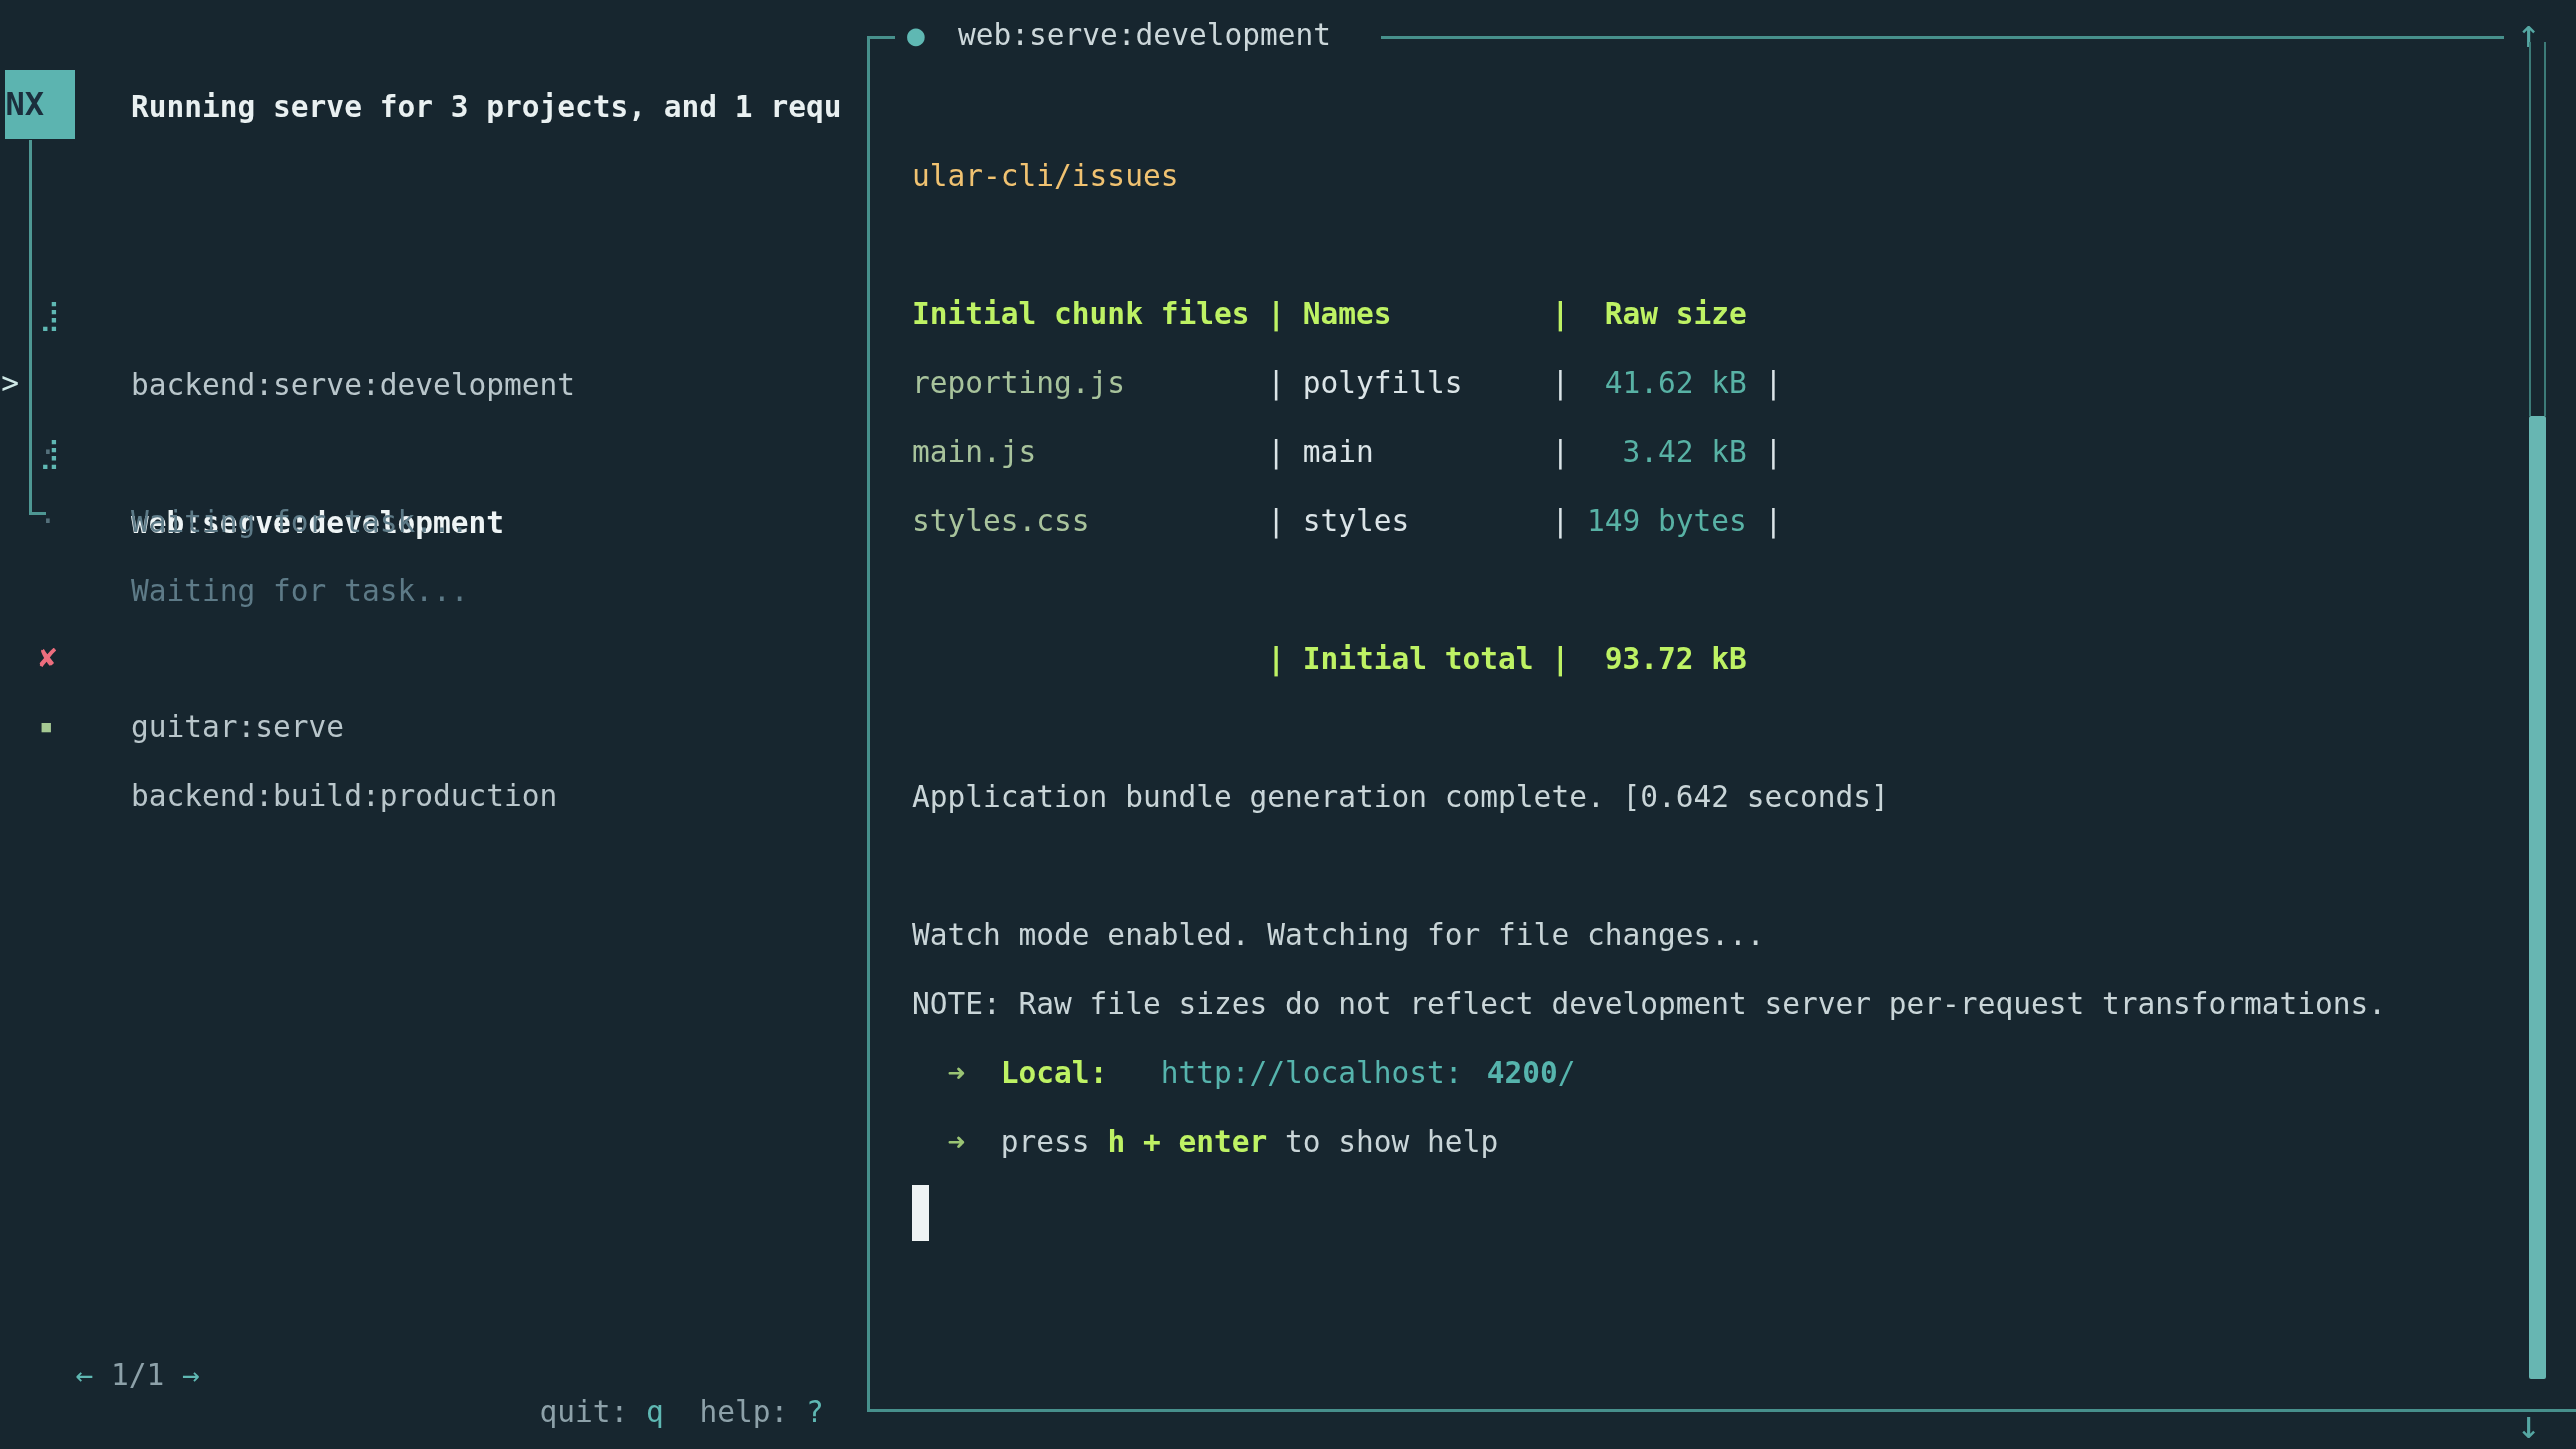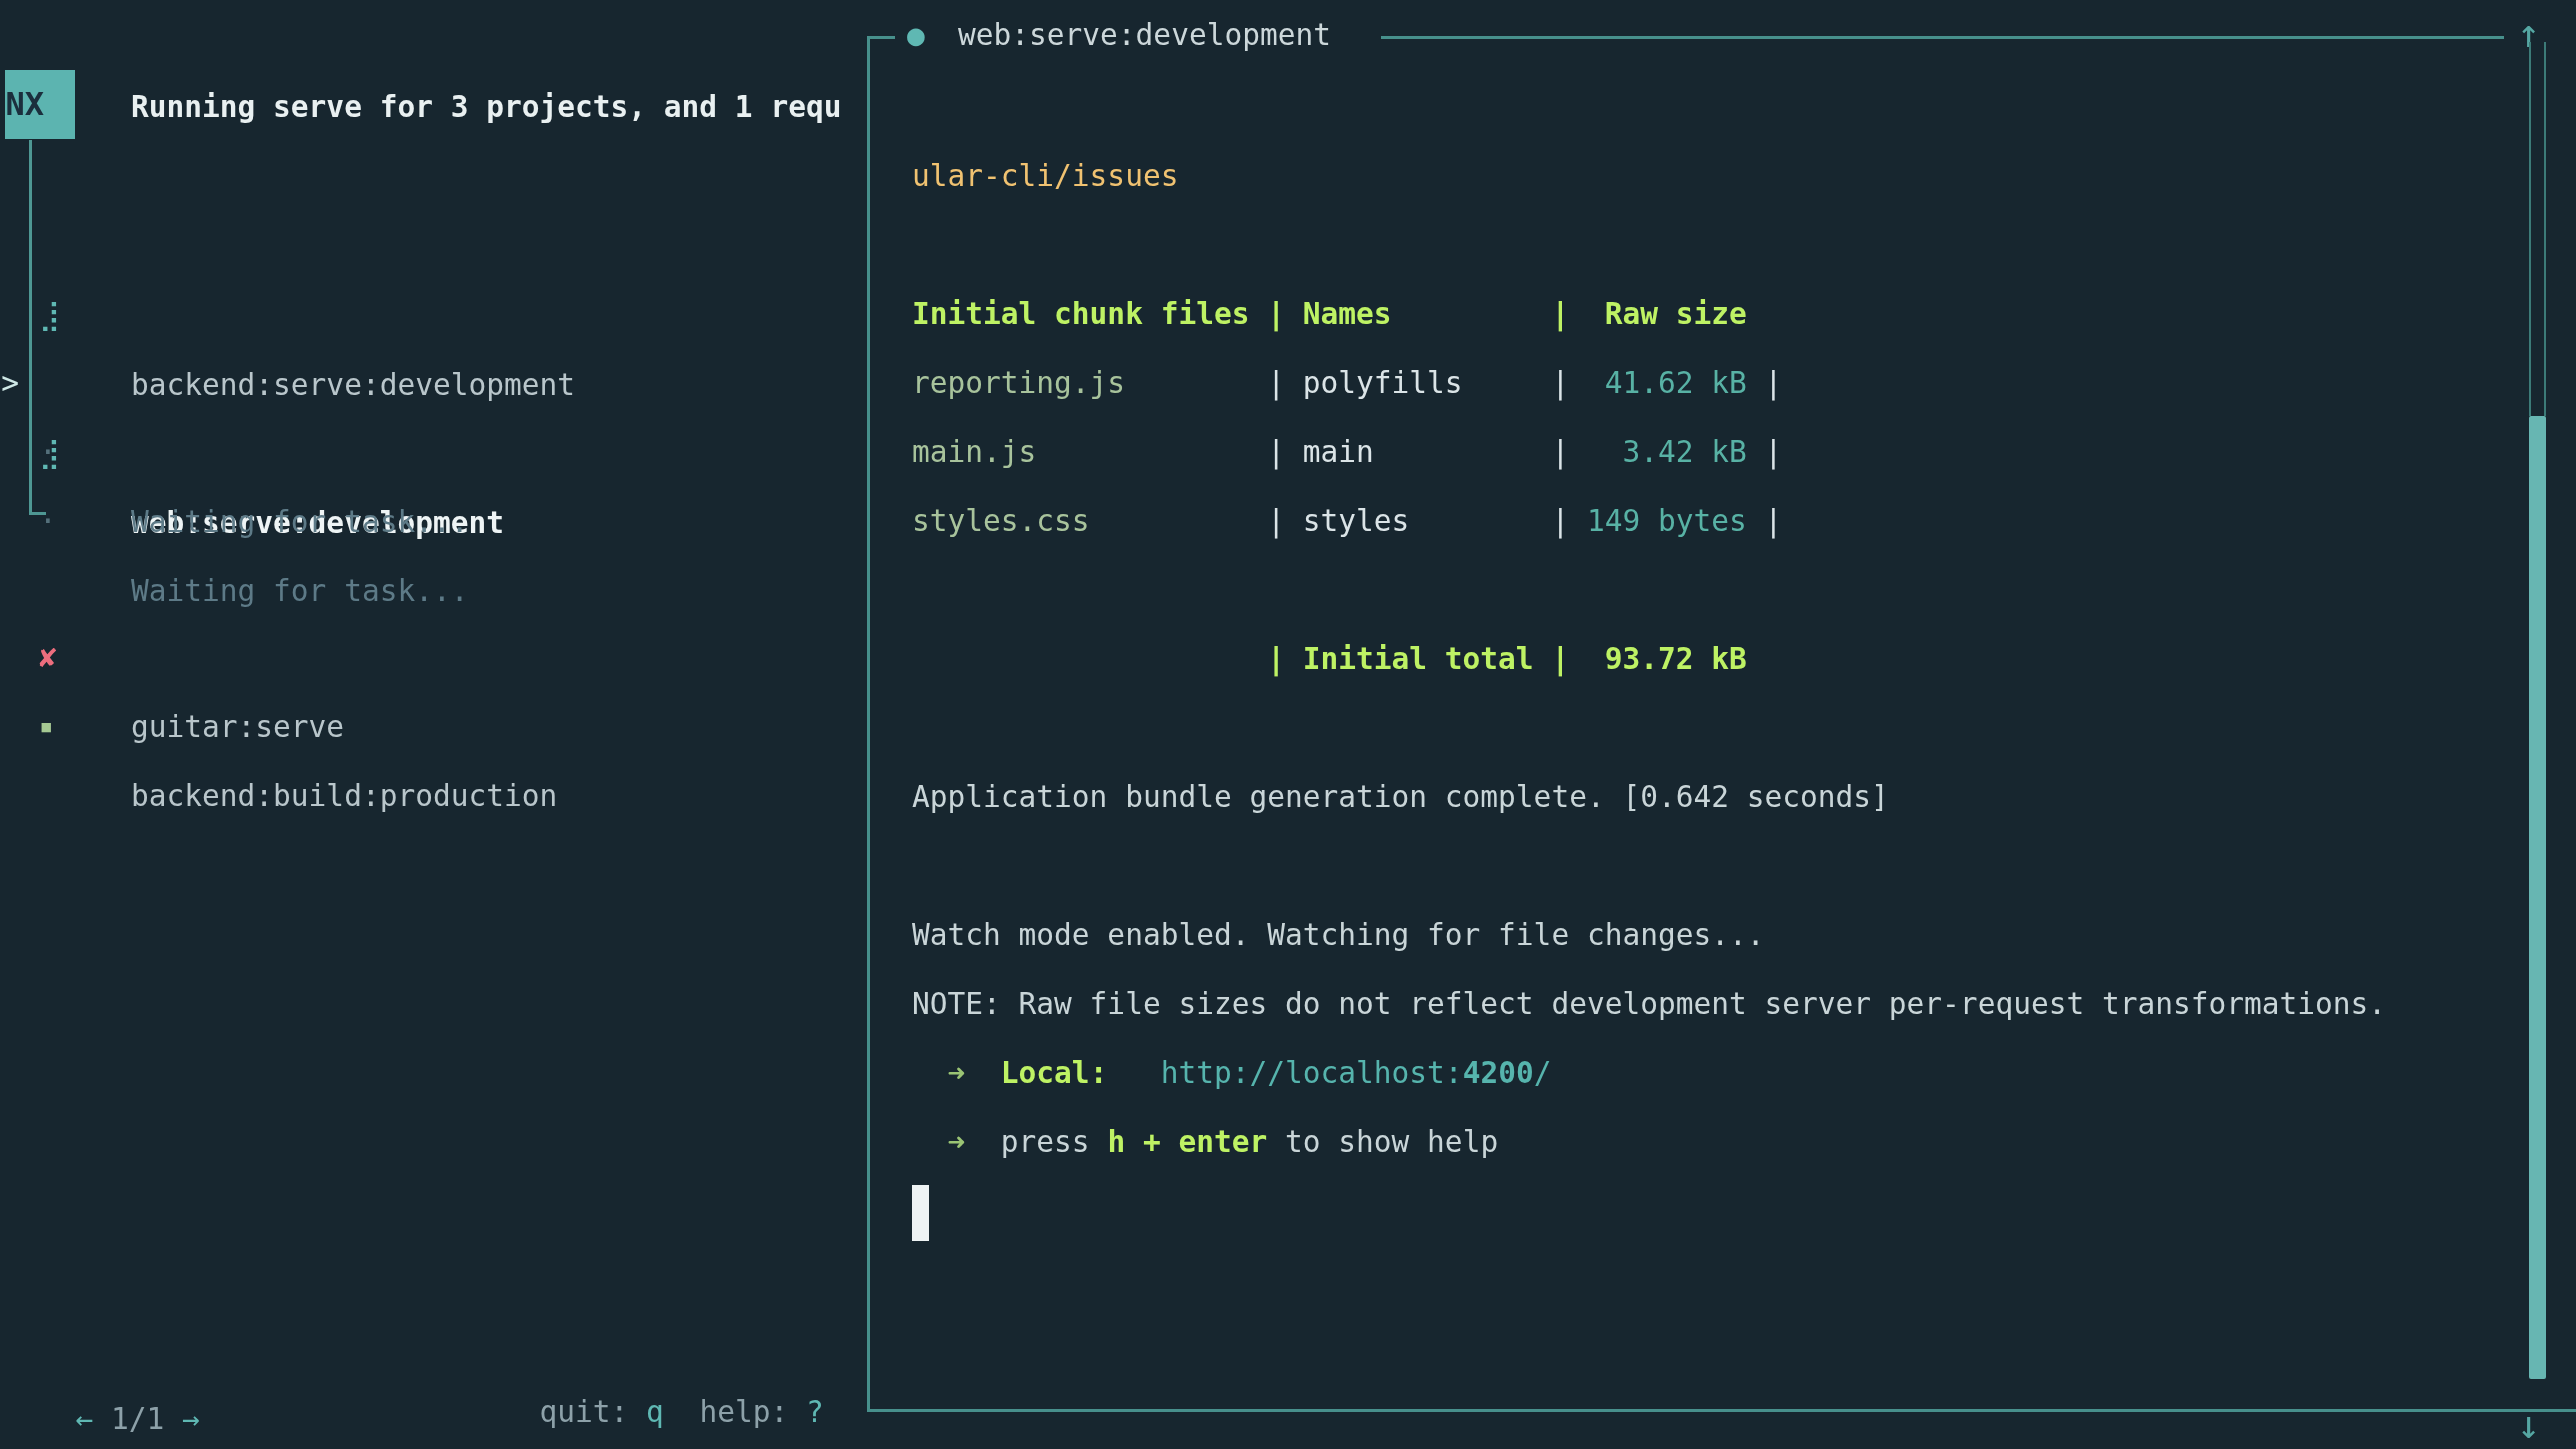--- a/index.html
+++ b/index.html
@@ -24,21 +24,21 @@
   .task .caret{position:absolute;left:1.3px;color:#cfe8e6;}
   .task .icon{position:absolute;left:39px;}
   .task .label{position:absolute;left:131px;}
   .icon-spinner{color:#5fb8b3;}
   .icon-dot{color:#54707b;}
   .icon-cross{color:#ed6e7e;}
   .icon-square{color:#a5c993;font-size:24px;}
   .t-normal{color:#b9c6cb;}
   .t-selected{color:#eef4f5;font-weight:bold;}
   .t-dim{color:#5d7a87;}
-  #pagination{left:40px;top:1314px;}
+  #pagination{left:40px;top:1270px;}
   #shortcuts{left:504px;top:1307px;}
   .teal{color:#5fb8b3;}
   .gray{color:#8da1a9;}
   
   .border{background:#47908c;}
   #b-left{left:867px;top:36px;width:2.7px;height:1375px;}
   #b-top-a{left:867px;top:36px;width:28px;height:2.7px;}
   #b-top-b{left:1381px;top:36px;width:1123px;height:2.7px;}
   #b-bottom{left:867px;top:1409px;width:1709px;height:2.7px;}
   #panel-bullet{left:907px;top:0;color:#5fb8b3;}
@@ -47,21 +47,21 @@
   #term{left:912px;top:142px;width:1610px;}
   .tl{height:69px;line-height:69px;white-space:pre;}
   .yel{color:#f0c271;}
   .bold{color:#bef264;font-weight:bold;}
   .fg{color:#dbe4e7;}
   .file{color:#a8c39c;}
   .size{color:#58b2a5;}
   .msg{color:#c9d5d8;}
   .arrow-g{color:#9ac474;}
   .url{color:#56b4ad;}
-  .url-b{color:#56b4ad;font-weight:bold;}
+  .url-b{color:#56b4ad;font-weight:bold;margin-left:24px;}
   .cursor{display:inline-block;width:17.4px;height:56px;background:#eef3f4;vertical-align:middle;}
   
   #scroll-up{left:2517px;top:-1.3px;color:#55a7a3;font-size:39px;height:70px;line-height:70px;}
   #scroll-down{left:2517px;top:1390px;color:#55a7a3;font-size:39px;height:70px;line-height:70px;}
   #scroll-track{left:2529px;top:42px;width:17.4px;height:374px;box-sizing:border-box;
     border-left:2px solid #3c7b78;border-right:2px solid #3c7b78;}
   #scroll-thumb{left:2529px;top:416px;width:17.4px;height:963px;background:#67b6b2;border-radius:2px;}
 </style>
 </head>
 <body>

